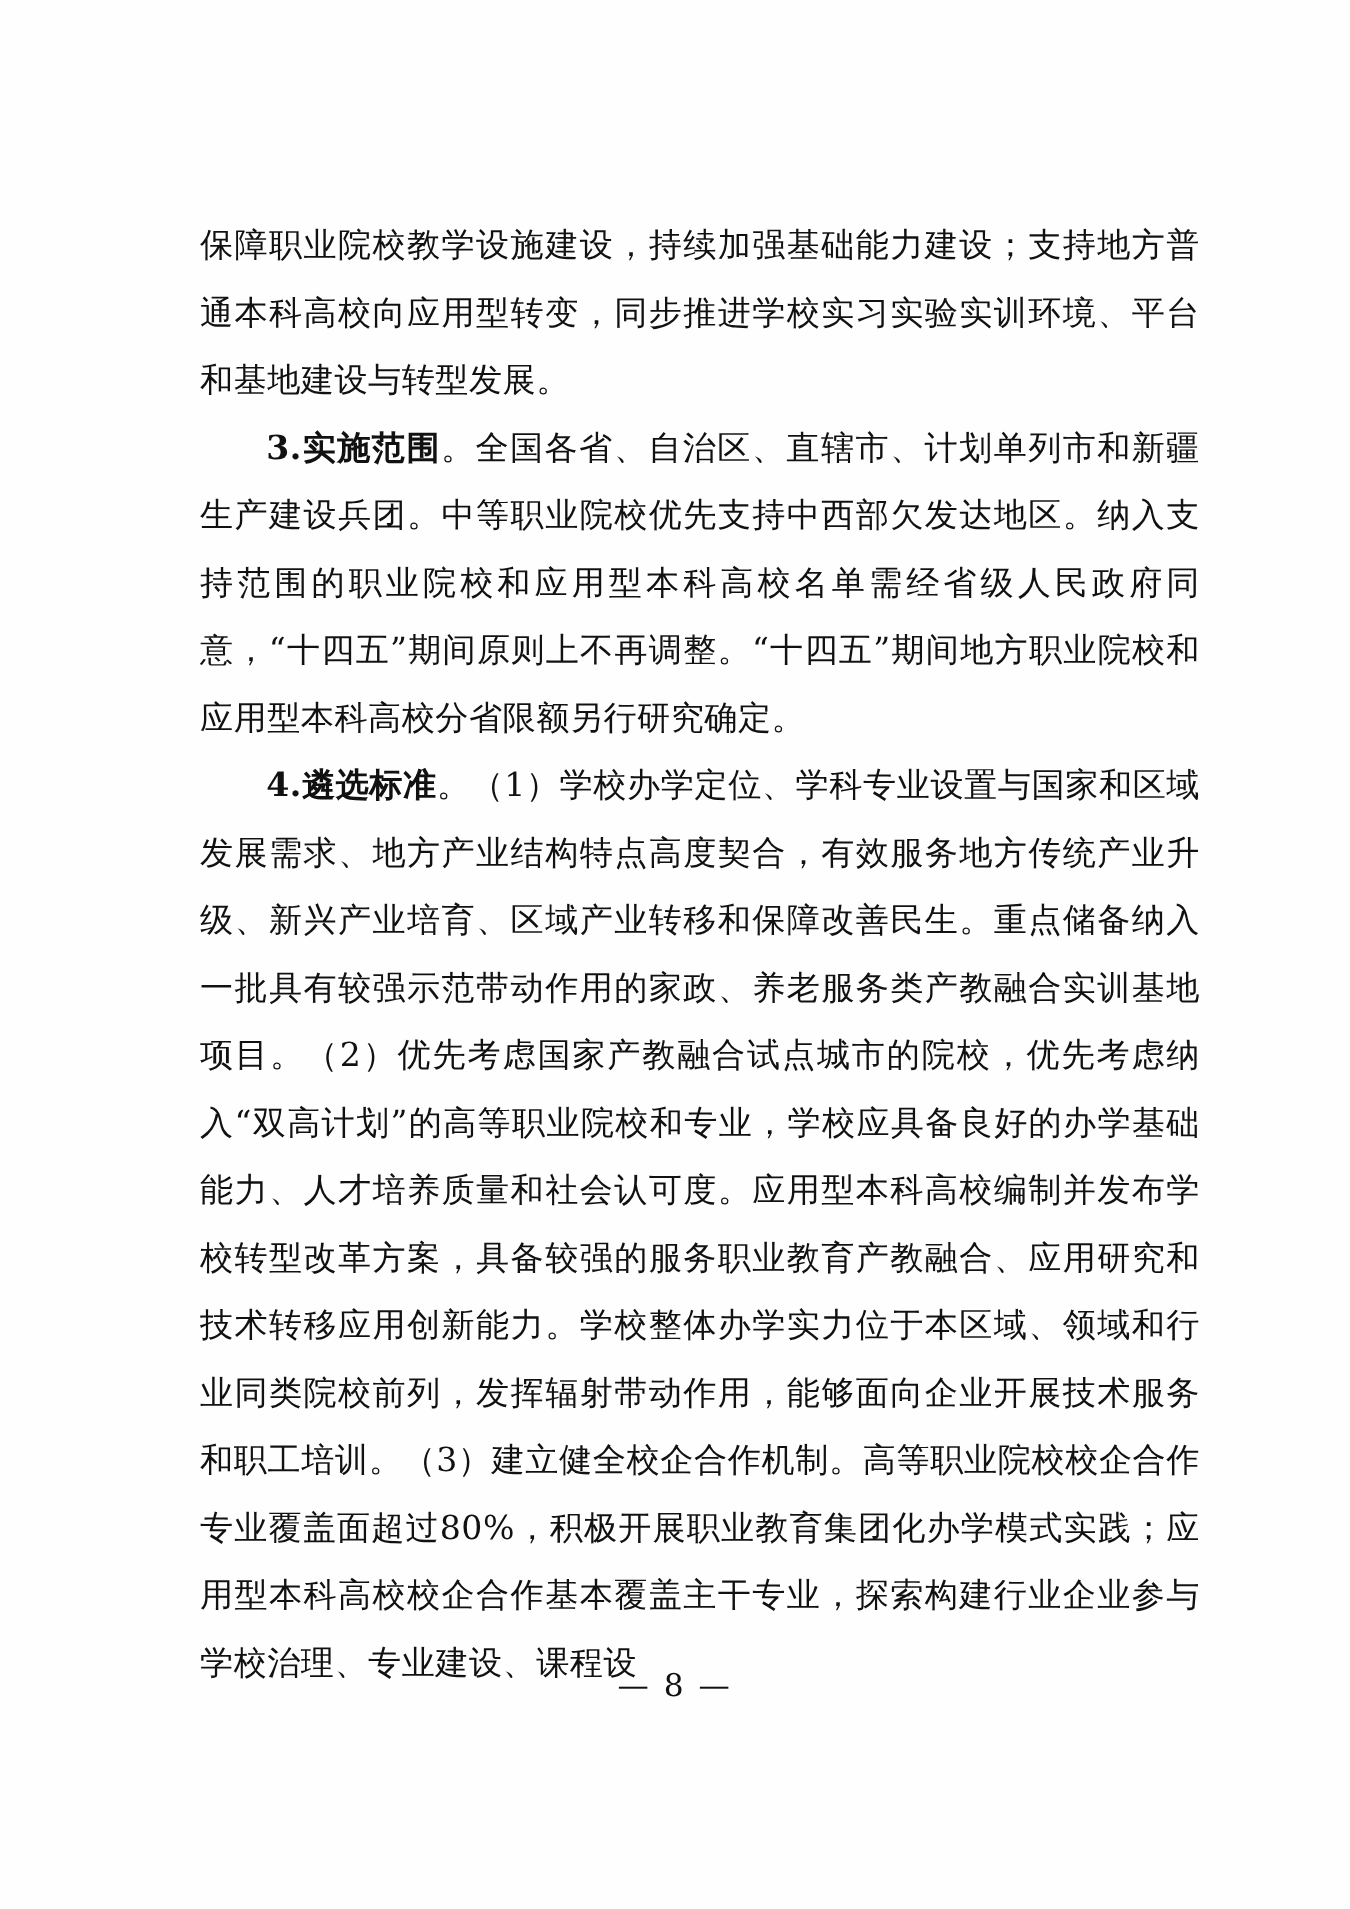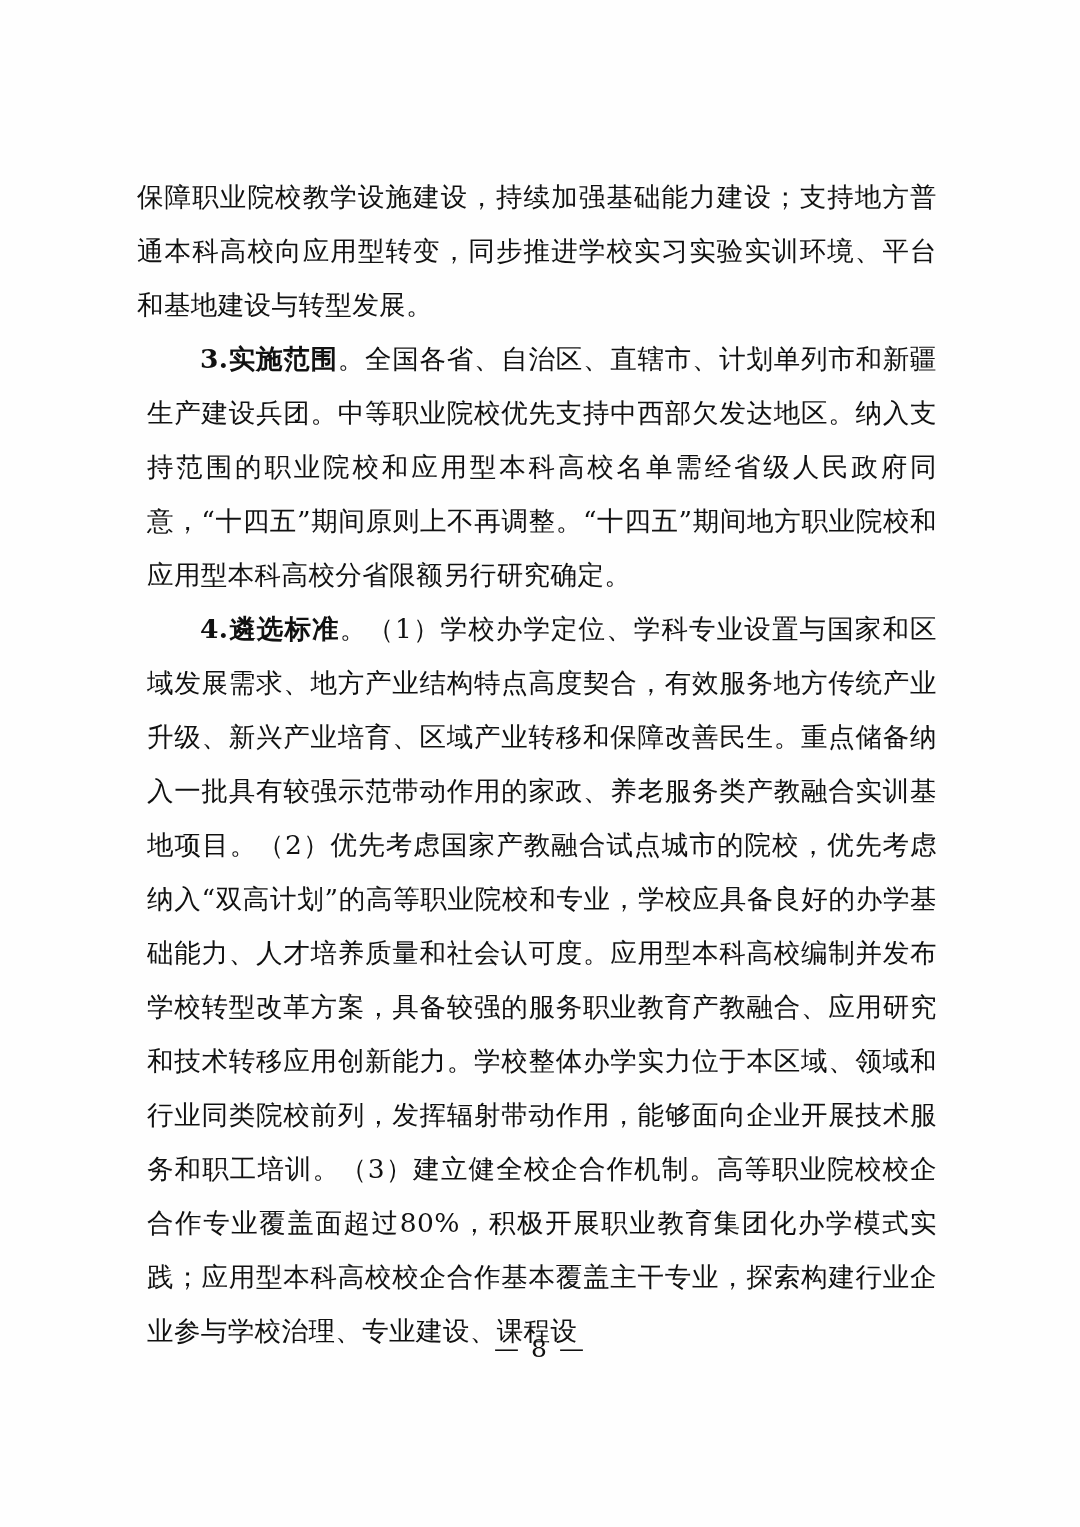--- a/index.html
+++ b/index.html
@@ -11,36 +11,35 @@
     position: relative;
     width: 1080px;
     height: 1527px;
     background: #fefefe;
     overflow: hidden;
     font-family: "DejaVu Serif", serif;
     color: #101010;
   }
   .content {
     position: absolute;
-    left: 137px;
+    left: 160px;
     top: 170px;
     width: 800px;
   }
   p {
     margin: 0;
     font-size: 26.5px;
     line-height: 54px;
     letter-spacing: 0.4px;
     text-align: justify;
     text-justify: inter-character;
     color: #111111;
   }
   p.indent {
     text-indent: 2em;
-    margin-left: 10px;
   }
   .bold {
     font-weight: bold;
   }
   .page-number {
     position: absolute;
     left: 0;
     right: 0;
     top: 1334px;
     text-align: center;

